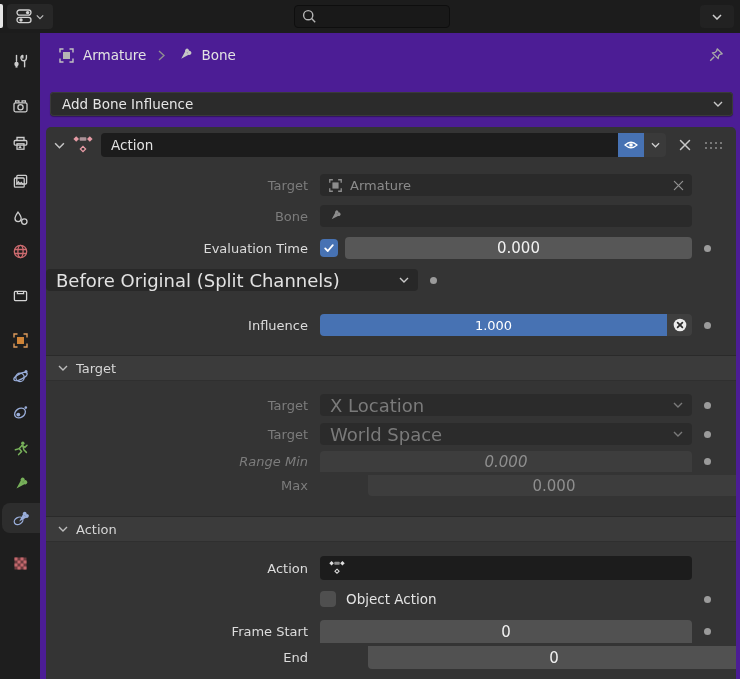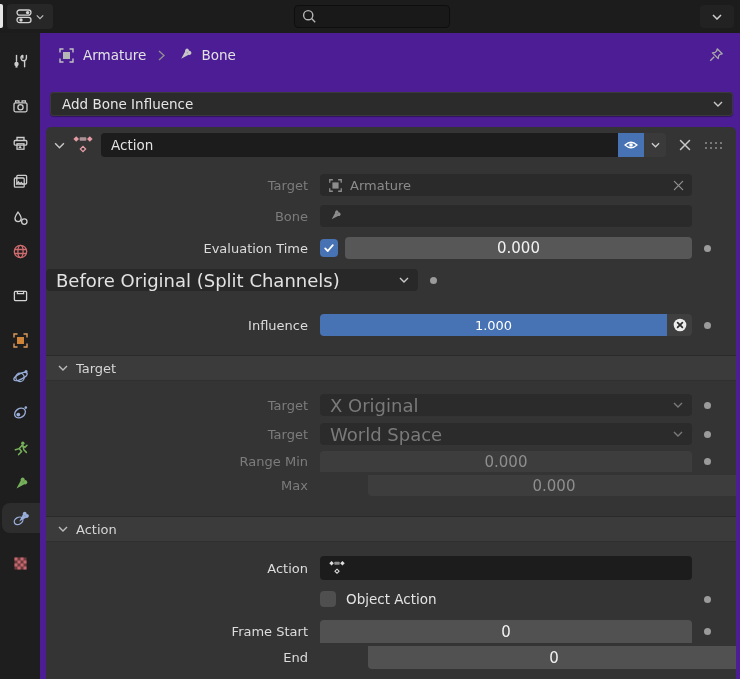--- a/index.html
+++ b/index.html
@@ -76,21 +76,21 @@
        justify-content:center;cursor:pointer;}
   .dark-input{background:#1c1c1c;border-radius:4px;width:100%;height:100%;display:flex;align-items:center;
        padding:0 8px;box-sizing:border-box;gap:7px;}
 
   .subheader{height:26px;background:#3b3b3b;border-top:1px solid #2a2a2a;border-bottom:1px solid #2f2f2f;
        display:flex;align-items:center;padding-left:12px;box-sizing:border-box;cursor:pointer;}
   .subheader .sh-title{font-size:13px;color:#d6d6d6;margin-left:8px;}
 
   
   .mt16{margin-top:16px;} .mt9{margin-top:9px;} .mt10{margin-top:10px;} .mt23{margin-top:23px;}
-  .mt19{margin-top:19px;} .mt13{margin-top:13px;} .mt7{margin-top:7px;} .mt6{margin-top:6px;}
+  .mt19{margin-top:19px;} .mt13{margin-top:13px;} .mt7{margin-top:7px;} .mt6{margin-top:6px;font-style:italic;}
   .mt3{margin-top:3px;gap:48px;} .mt20{margin-top:20px;} .mt14{margin-top:14px;} .mt12{margin-top:12px;}
   .h24{height:24px;} .h21{height:21px;} .h23{height:23px;} .h18{height:18px;align-items:center;}
 </style>
 </head>
 <body>
 
 <div class="app">
 
   <div class="topbar">
     <div class="corner-sliver"></div>
@@ -429,21 +429,21 @@
         <svg width="10" height="6" viewBox="0 0 10 6">
           <path d="M1 1 L5 5 L9 1" stroke="#bdbdbd" stroke-width="1.4" fill="none"></path>
         </svg>
         <span class="sh-title">Target</span>
       </div>
 
       <div class="row mt13">
         <div class="lbl dim">Target</div>
         <div class="fld">
           <div class="dd dim">
-            <span>X Original</span>
+            <span>X Location</span>
             <svg class="chev" width="10" height="6" viewBox="0 0 10 6">
               <path d="M1 1 L5 5 L9 1" stroke="#7a7a7a" stroke-width="1.4" fill="none"></path>
             </svg>
           </div>
         </div>
         <div class="decor">
             <span class="dot"></span>
           </div>
       </div>
 

